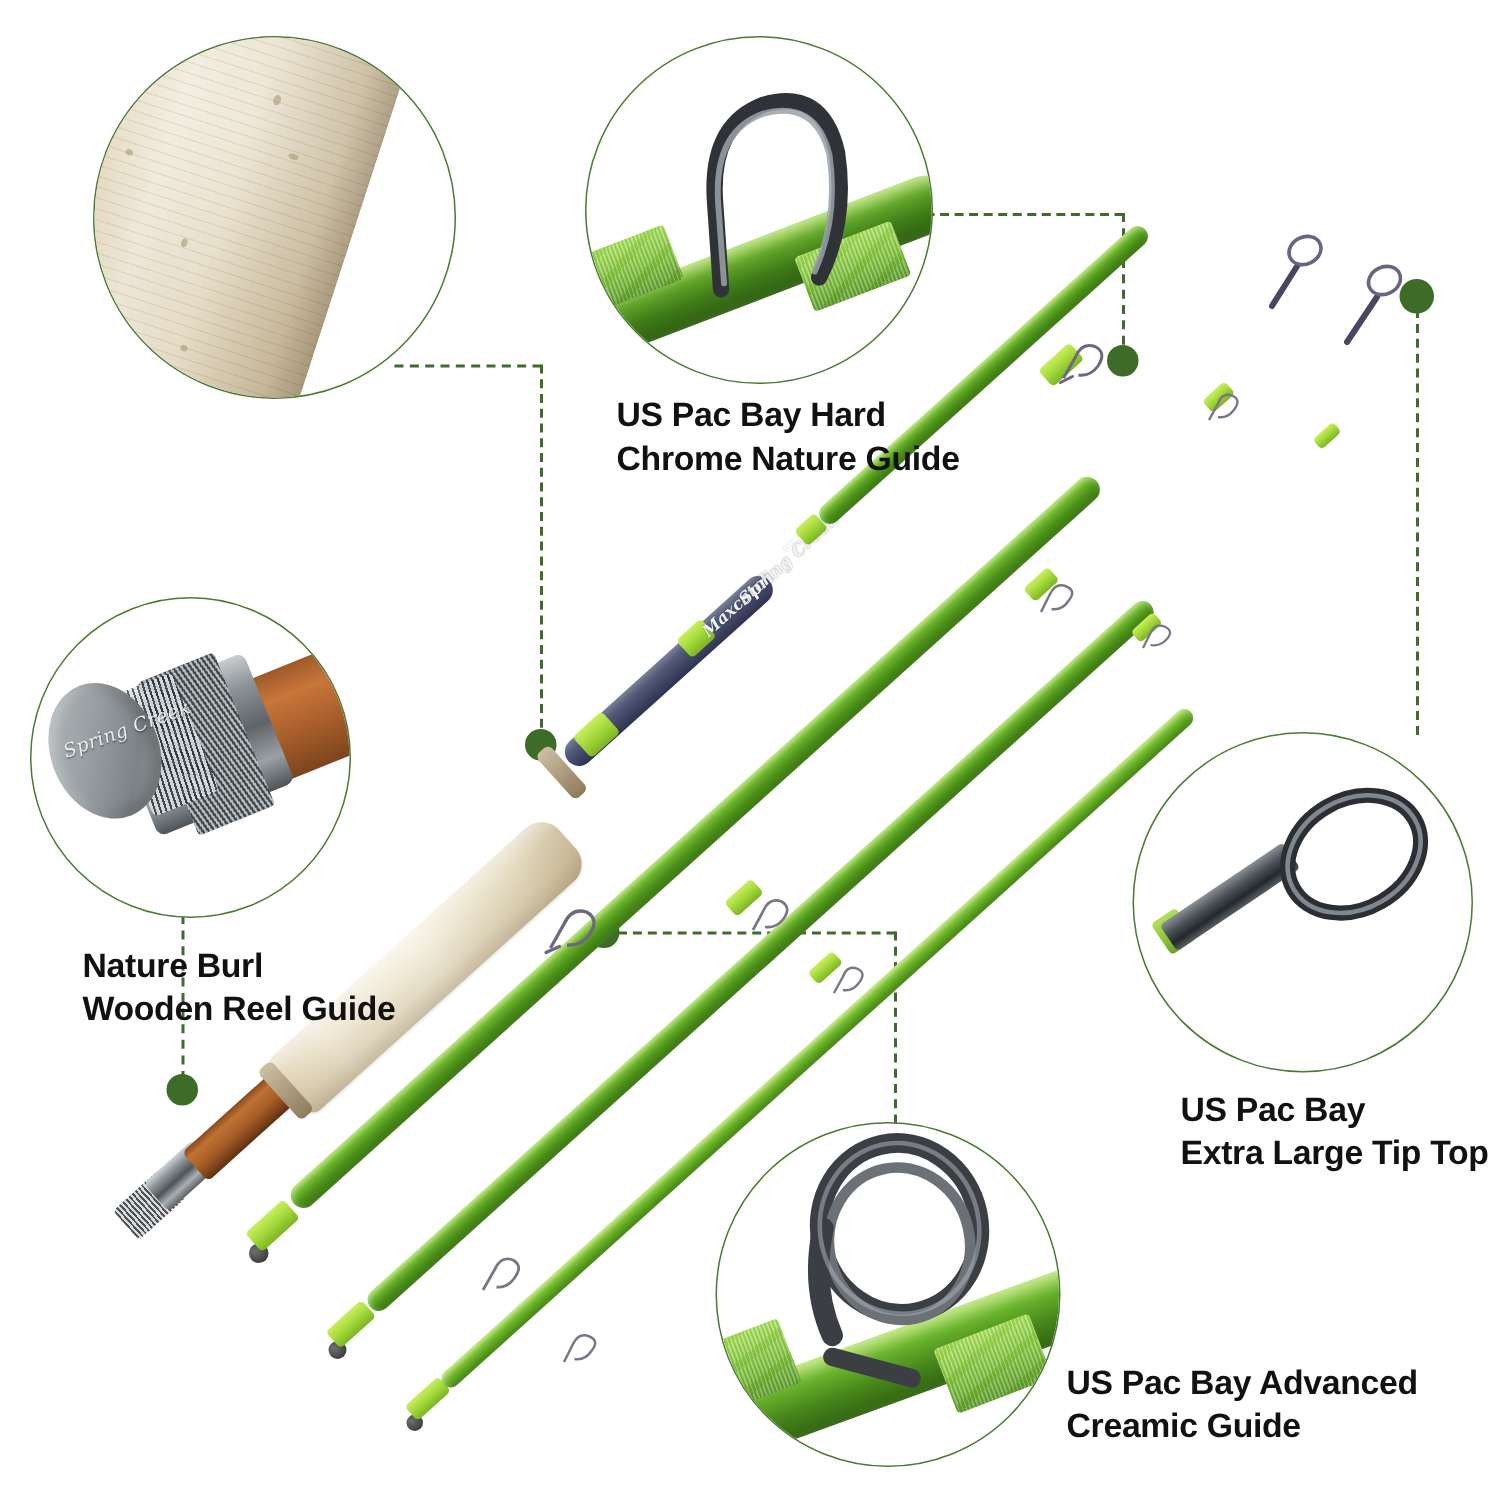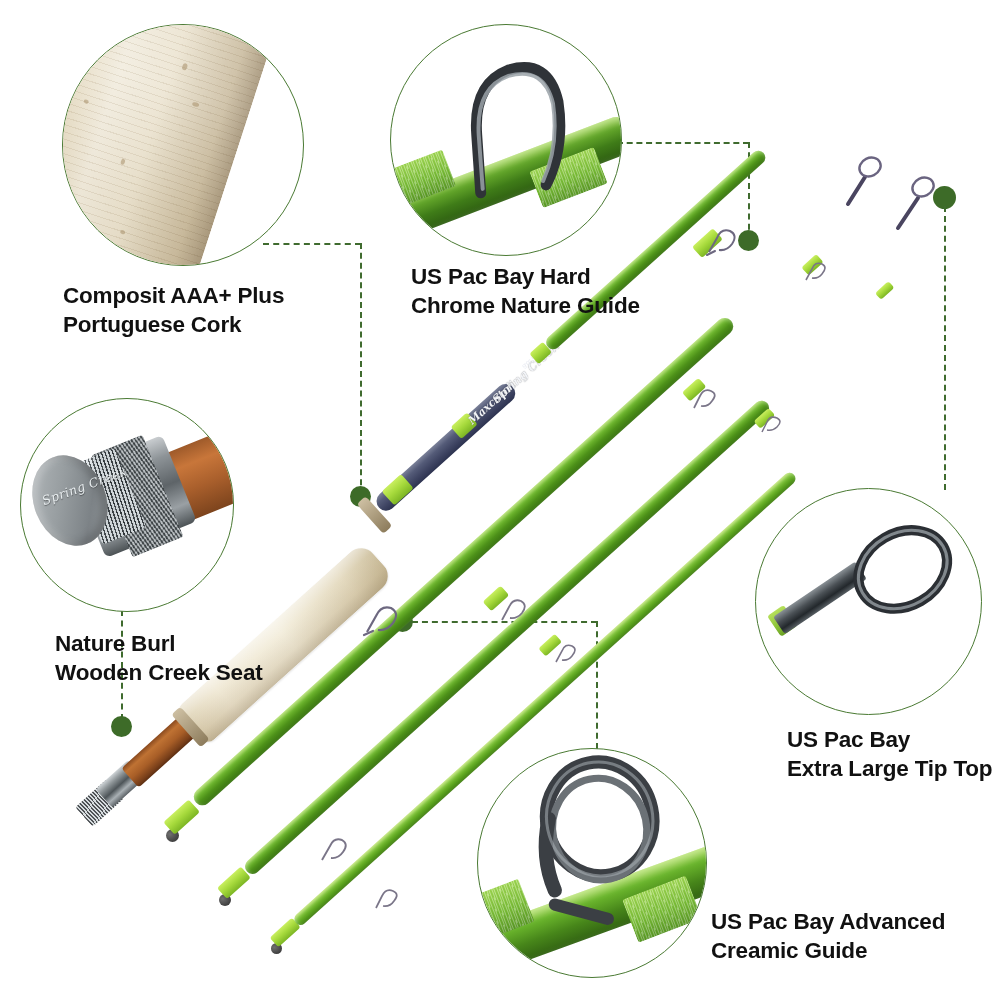--- a/index.html
+++ b/index.html
@@ -391,28 +391,26 @@
       <svg style="position:absolute;left:14%;top:2%;width:76%;height:82%;" viewBox="0 0 170 180">
         <ellipse cx="88" cy="62" rx="52" ry="56" transform="rotate(-12 88 62)" fill="none" stroke="#3b3f44" stroke-width="13"></ellipse>
         <ellipse cx="88" cy="72" rx="46" ry="50" transform="rotate(-12 88 72)" fill="none" stroke="#6b7176" stroke-width="7"></ellipse>
         <path d="M44 132 Q30 100 38 62" fill="none" stroke="#3b3f44" stroke-width="14" stroke-linecap="round"></path>
         <path d="M44 146 L96 160" fill="none" stroke="#3b3f44" stroke-width="12" stroke-linecap="round"></path>
         <ellipse cx="88" cy="62" rx="52" ry="56" transform="rotate(-12 88 62)" fill="none" stroke="#aab1b6" stroke-width="3" opacity=".55"></ellipse>
       </svg>
     </div>
   </div>
 
-  <div class="label sz22" style="left:63px;top:282px;width:300px;">Composit AAA+ Plus
-Portuguese Cork</div>
 
   <div class="label sz22" style="left:411px;top:263px;width:300px;">US Pac Bay Hard
 Chrome Nature Guide</div>
 
   <div class="label sz22" style="left:55px;top:630px;width:300px;">Nature Burl
-Wooden Creek Seat</div>
+Wooden Reel Guide</div>
 
   <div class="label sz22" style="left:787px;top:726px;width:300px;">US Pac Bay
 Extra Large Tip Top</div>
 
   <div class="label sz22" style="left:711px;top:908px;width:300px;">US Pac Bay Advanced
 Creamic Guide</div>
 
 </div>
 
 </body></html>

